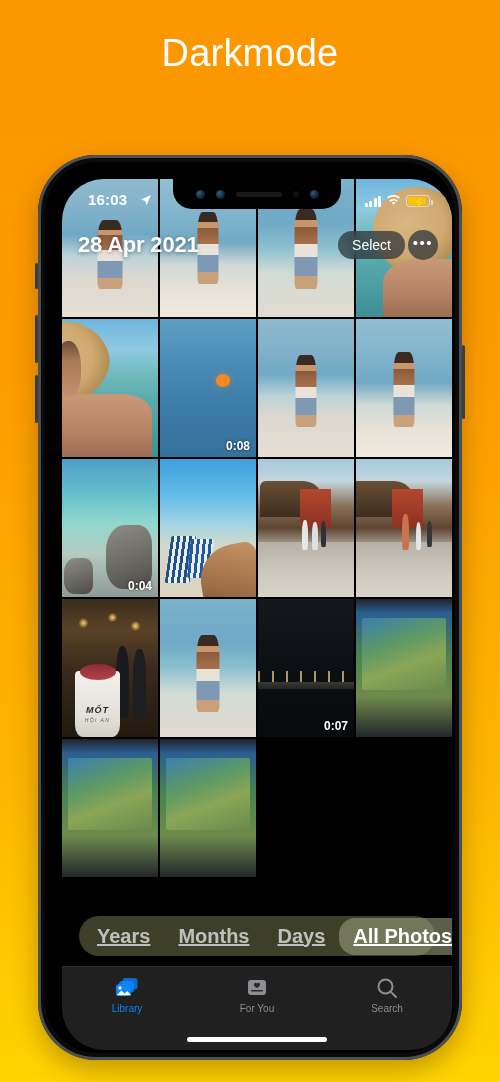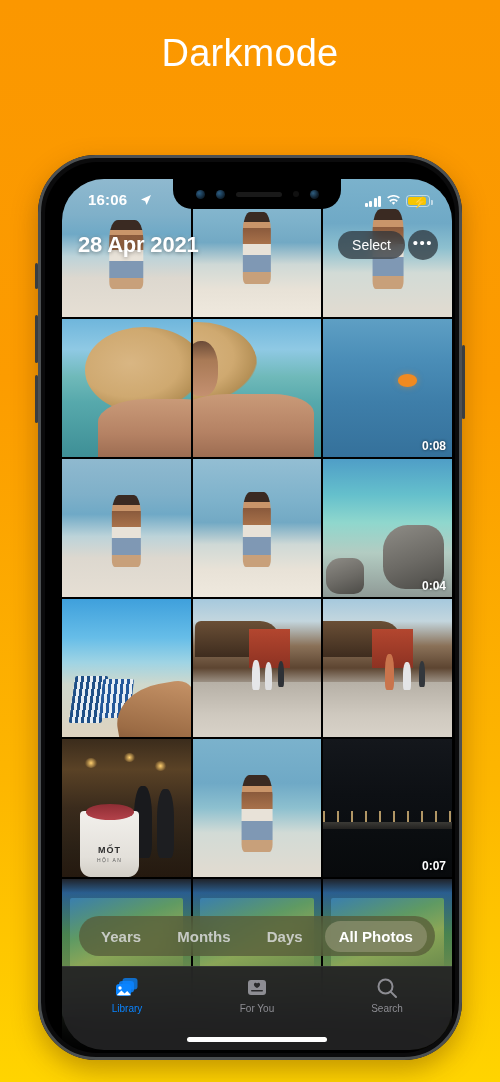--- a/index.html
+++ b/index.html
@@ -65,21 +65,21 @@
     overflow: hidden;
     background: #000;
   }
 
   
   .grid {
     position: absolute;
     left: 0; top: 0;
     width: 390px; height: 871px;
     display: grid;
-    grid-template-columns: repeat(3, 1fr);
+    grid-template-columns: repeat(4, 1fr);
     grid-auto-rows: 138px;
     gap: 2px;
     background: #000;
   }
   .cell { position: relative; overflow: hidden; background: #1b2630; }
   .cell .ph { position: absolute; inset: 0; }
   .dur {
     position: absolute; right: 6px; bottom: 4px;
     color: #fff; font-size: 12px; font-weight: 600;
     text-shadow: 0 0 3px rgba(0,0,0,0.7);
@@ -171,20 +171,21 @@
   .market { background:
      linear-gradient(180deg,#3b2c1c 0%,#5a4226 22%,#3a2b1c 50%,#2a2015 80%,#25190f 100%); }
   .lamp {
     position:absolute; width:9%; height:7%; border-radius:50%;
     background: radial-gradient(circle,#ffcf6e 0%,rgba(255,190,80,0.1) 70%);
   }
   .cup {
     position:absolute; left:14%; bottom:0; width:46%; height:48%;
     background: linear-gradient(180deg,#f2f0ec 0%,#e3e0da 70%,#d2cec6 100%);
     border-radius: 4px 4px 18% 18%;
+    font-style: italic;
   }
   .cup-lid {
     position:absolute; left:10%; top:-10%; width:82%; height:24%;
     background: linear-gradient(180deg,#8e2d34 0%,#b3424a 100%);
     border-radius: 50%;
   }
   .cup-text {
     position:absolute; left:0; top:52%; width:100%;
     text-align:center; color:#2b2b2b; font-size:9px; font-weight:700; letter-spacing:1px;
   }
@@ -293,23 +294,24 @@
     bottom: 94px; z-index:25;
     width: 356px; height: 40px;
     background: rgba(84,88,56,0.72);
     border-radius: 20px;
     display:flex; align-items:center; justify-content:space-around;
     backdrop-filter: blur(14px);
     padding: 0 4px;
   }
   .seg {
     color: rgba(235,235,240,0.75);
-    font-size:15px; font-weight:600;
+    font-size:20px; font-weight:600;
     padding: 7px 14px; border-radius:16px;
     white-space:nowrap;
+    text-decoration:underline;
   }
   .seg.active {
     background: rgba(150,152,120,0.62);
     color:#fff;
   }
 
   
   .tabbar {
     position:absolute; left:0; bottom:0; width:390px; height:84px;
     background: rgba(34,34,36,0.93);
@@ -457,21 +459,21 @@
         </div>
         <div class="cell">
           <div class="ph map-thumb"></div>
         </div>
         <div class="cell">
           <div class="ph map-thumb"></div>
         </div>
       </div>
 
       <div class="statusbar">
-        <div class="sb-time">16:06</div>
+        <div class="sb-time">16:03</div>
         <div class="sb-loc">
           <svg width="12" height="12" viewBox="0 0 12 12">
               <path d="M11 1 1 5.4l4.1 1.5L6.6 11z" fill="#fff"></path>
             </svg>
         </div>
         <div class="sb-right">
           <span class="bars">
               <i></i>
               <i></i>
               <i></i>

